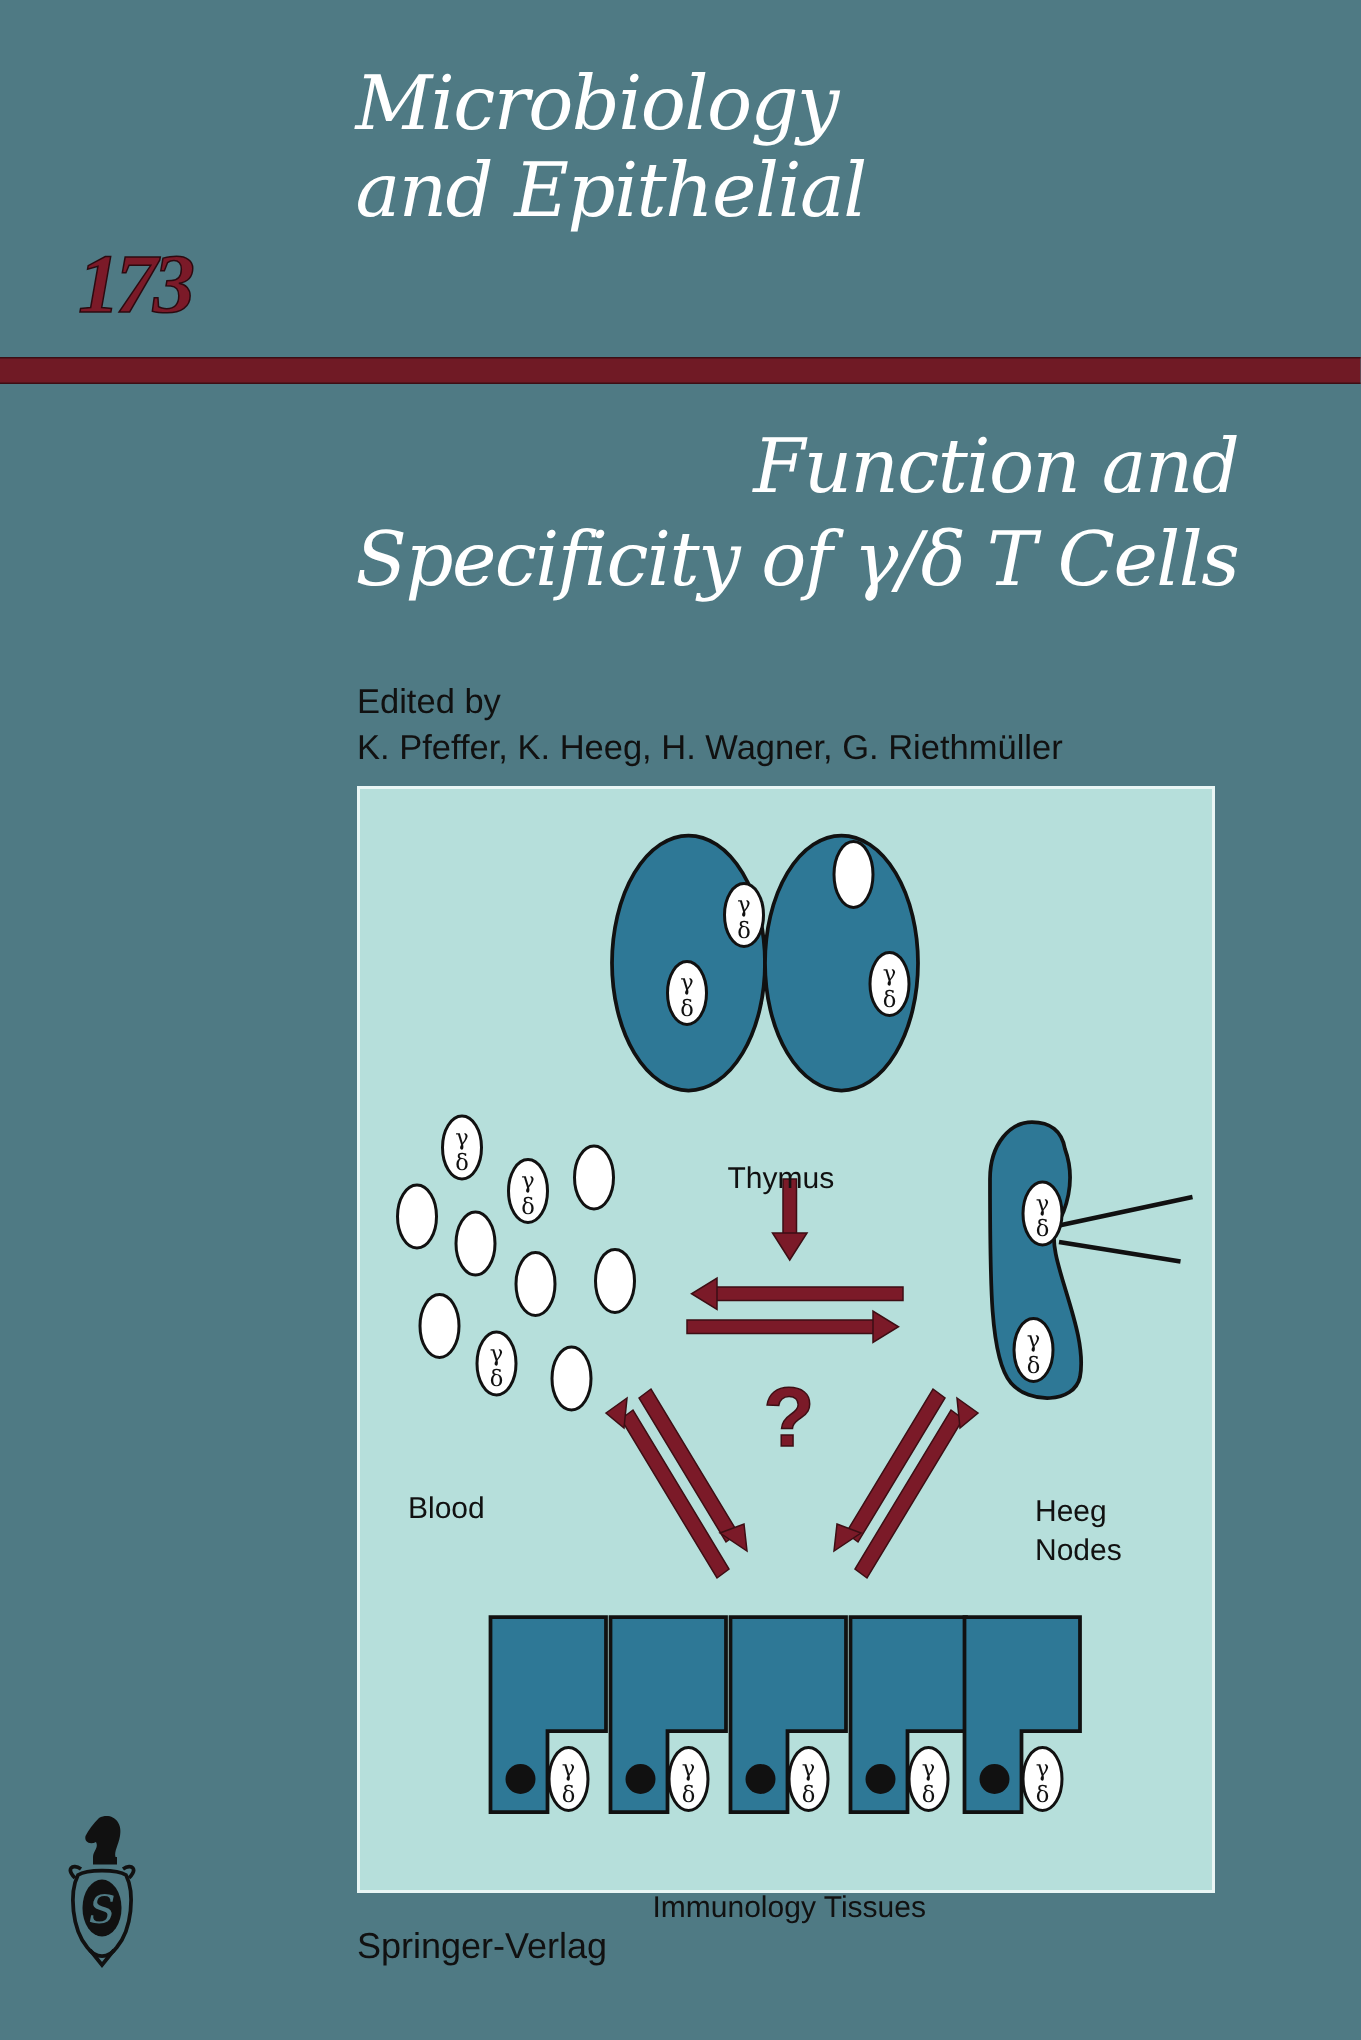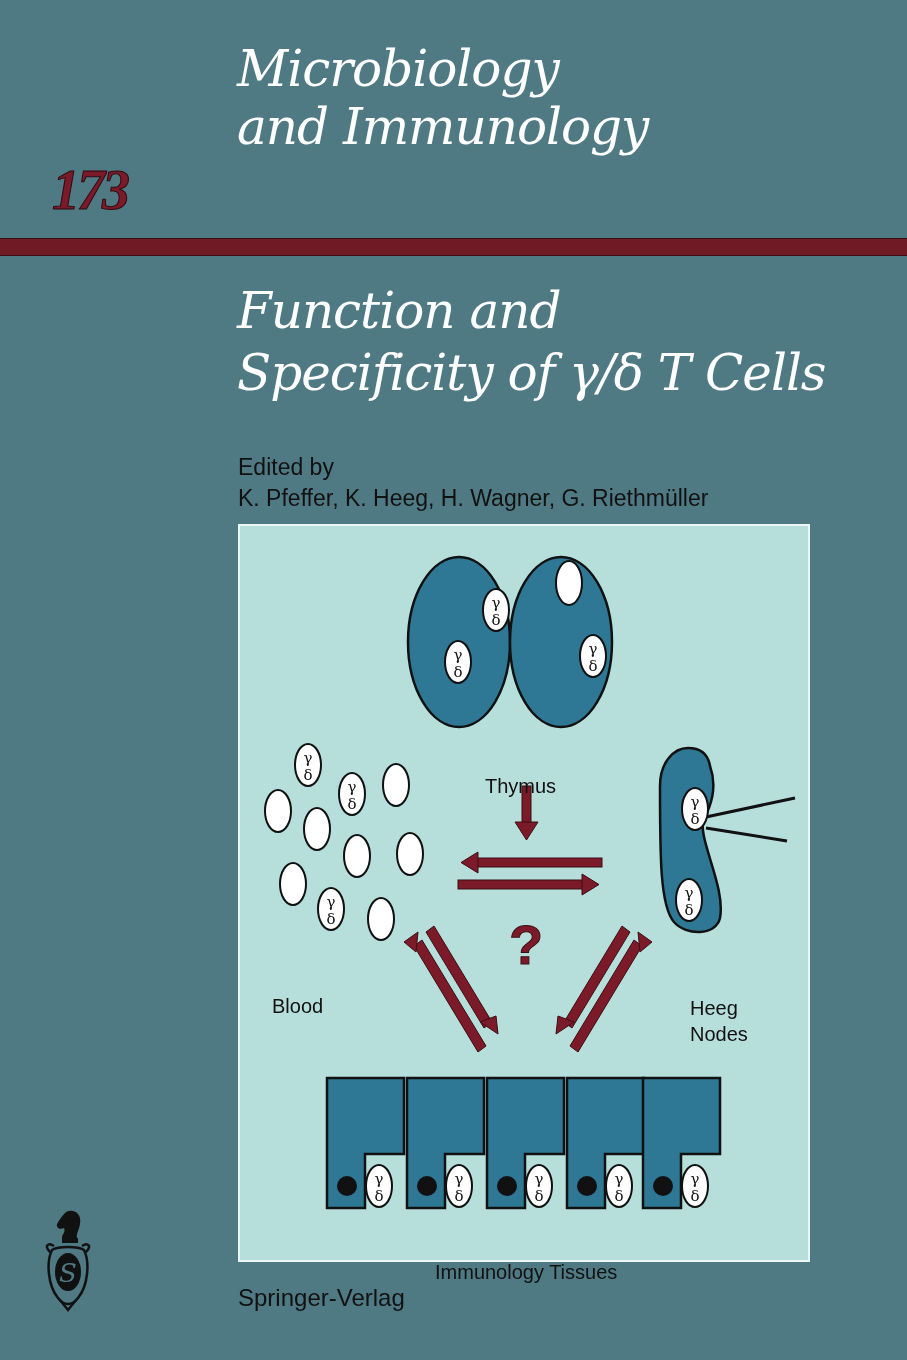--- a/index.html
+++ b/index.html
@@ -3,35 +3,35 @@
 <meta charset="utf-8">
 <style>
   html, body { margin:0; padding:0; }
   body { width:907px; height:1360px; background:#4f7a84; position:relative; overflow:hidden; font-family:"Liberation Sans", sans-serif; }
   .abs { position:absolute; }
   .series-title { left:237px; top:40px; color:#ffffff; font-family:"DejaVu Serif", serif; font-style:italic; font-size:50px; line-height:58px; letter-spacing:-1px; font-weight:normal; }
   .series-title div { white-space:nowrap; }
   .vol-num { left:52px; top:158px; color:#7b1a28; font-family:"Liberation Serif", serif; font-style:italic; font-weight:bold; font-size:56px; letter-spacing:-3px; -webkit-text-stroke:1px #2b0a10; }
   .band { left:0; top:238px; width:907px; height:16px; background:#701a25; border-top:1px solid #3d0e14; border-bottom:1px solid #3d0e14; }
   .book-title { left:237px; top:280px; color:#ffffff; font-family:"DejaVu Serif", serif; font-style:italic; font-size:50px; line-height:62px; letter-spacing:-1px; }
-  .book-title div { white-space:nowrap; }
+  .book-title div { white-space:nowrap;text-align:right; }
   .edited { left:238px; top:452px; color:#111; font-size:23px; line-height:31px; }
   .edited div { white-space:nowrap; }
   .figure { left:238px; top:524px; width:572px; height:738px; background:#b6dfdb; border:2px solid #e9f6f5; box-sizing:border-box; }
   .figure svg { position:absolute; left:0; top:0; }
   .lbl { position:absolute; color:#111; font-size:20px; line-height:26px; white-space:nowrap;margin-top:33px; }
   .publisher { left:238px; top:1284px; color:#111; font-size:24px; }
   .logo { left:44px; top:1206px; }
 </style>
 </head>
 <body>
 
 <div class="abs series-title">
   <div>Microbiology</div>
-  <div>and Immunology</div>
+  <div>and Epithelial</div>
 </div>
 <div class="abs vol-num">173</div>
 
 <div class="abs band"></div>
 
 <div class="abs book-title">
   <div>Function and</div>
   <div>Specificity of γ/δ T Cells</div>
 </div>
 

